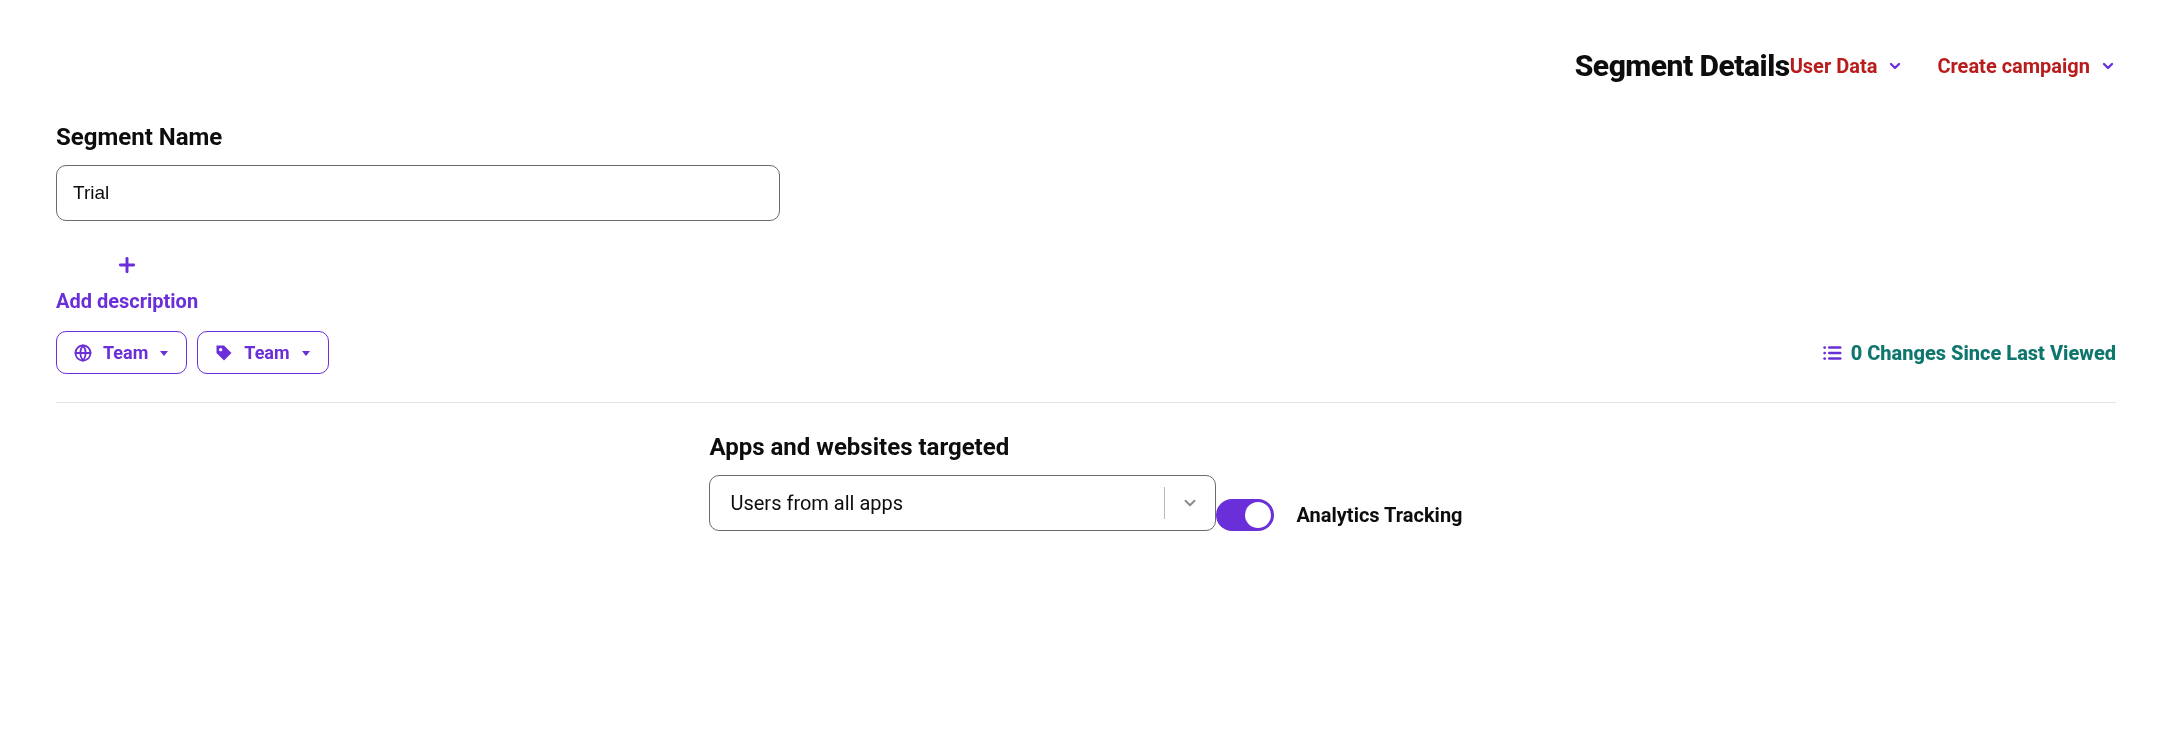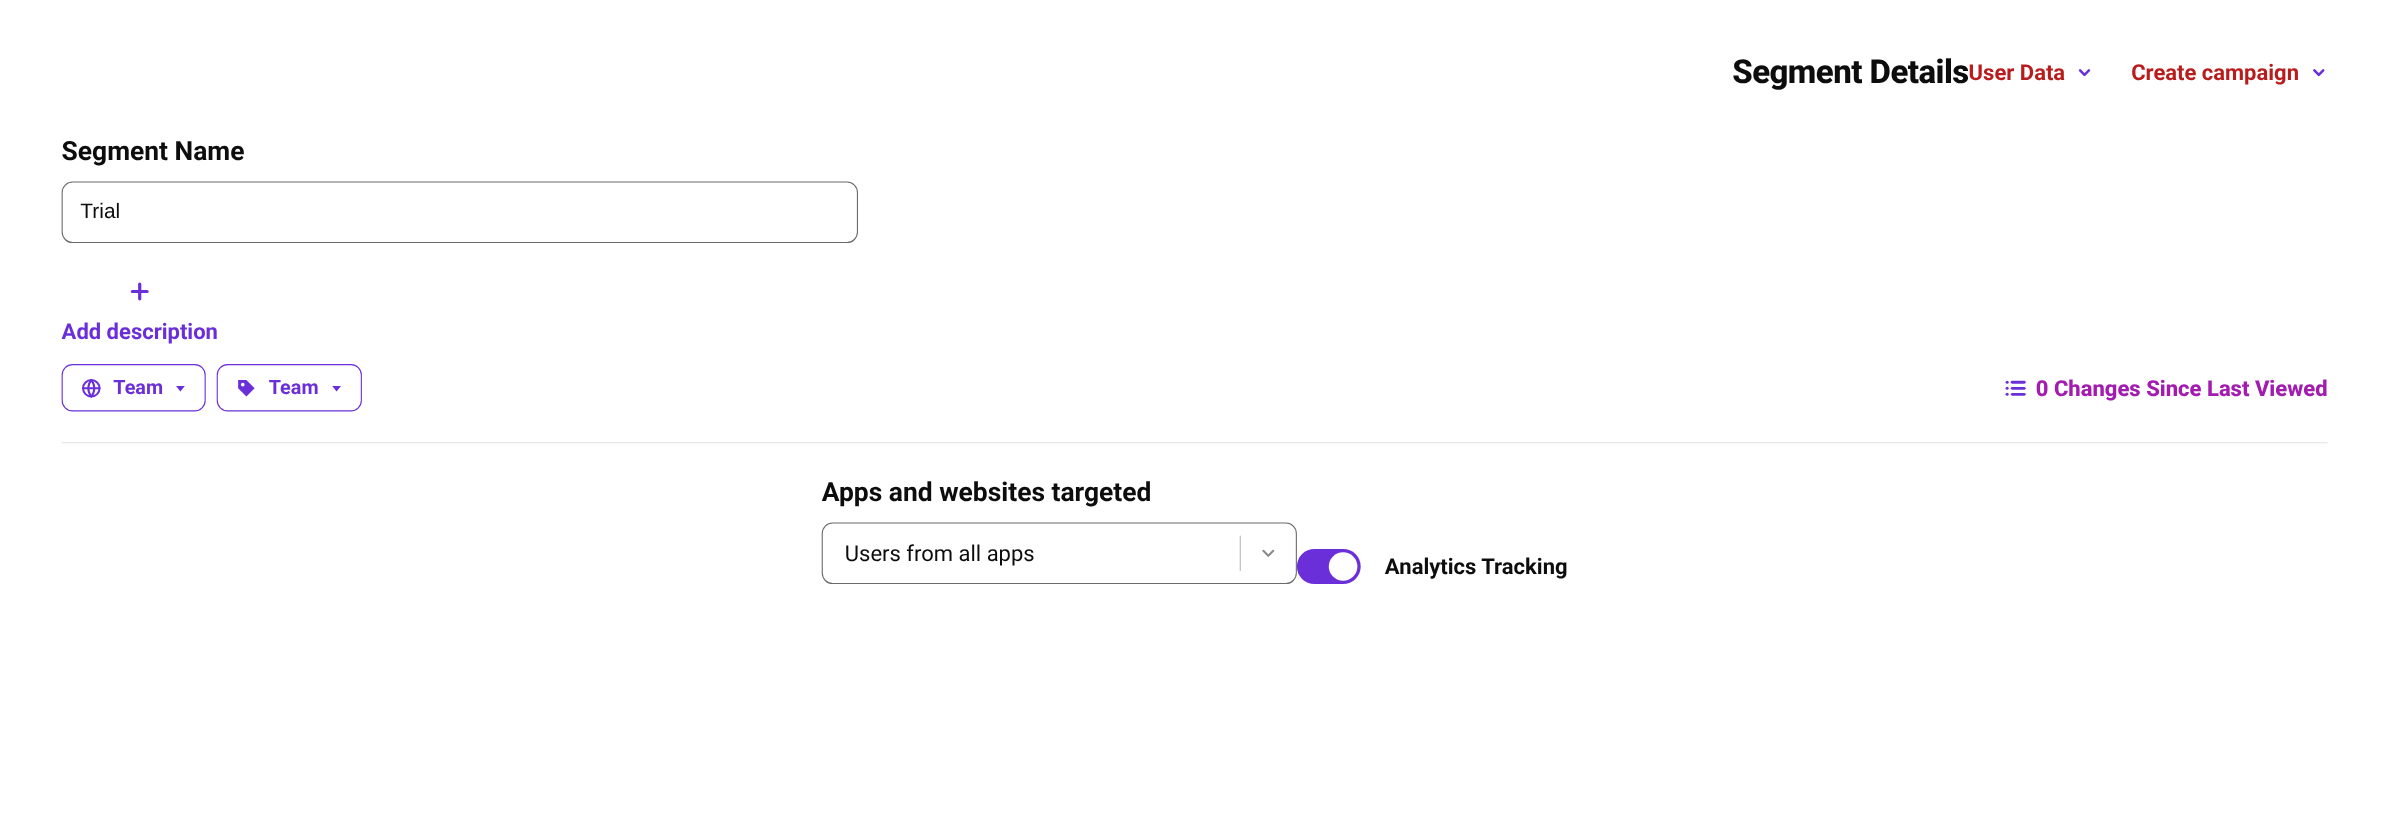--- a/index.html
+++ b/index.html
@@ -85,38 +85,38 @@
       color: #6b2fd9;
       font-weight: 700;
       font-size: 18px;
       cursor: pointer;
       user-select: none;
     }
     .changes-link {
       display: inline-flex;
       align-items: center;
       gap: 8px;
-      color: #a21caf;
+      color: #0f766e;
       font-weight: 800;
       font-size: 20px;
       cursor: pointer;
       user-select: none;
     }
     .divider {
       border: none;
       border-top: 1px solid #e3e3e3;
       margin-bottom: 30px;
     }
     .targeting-row {
       display: flex;
       justify-content: center;
       align-items: flex-end;
     }
     .select-wrap {
-      width: 432px;
+      width: 507px;
       height: 56px;
       border: 1.5px solid #6b6b6b;
       border-radius: 10px;
       display: flex;
       align-items: center;
       cursor: pointer;
       user-select: none;
     }
     .select-value {
       flex: 1;

